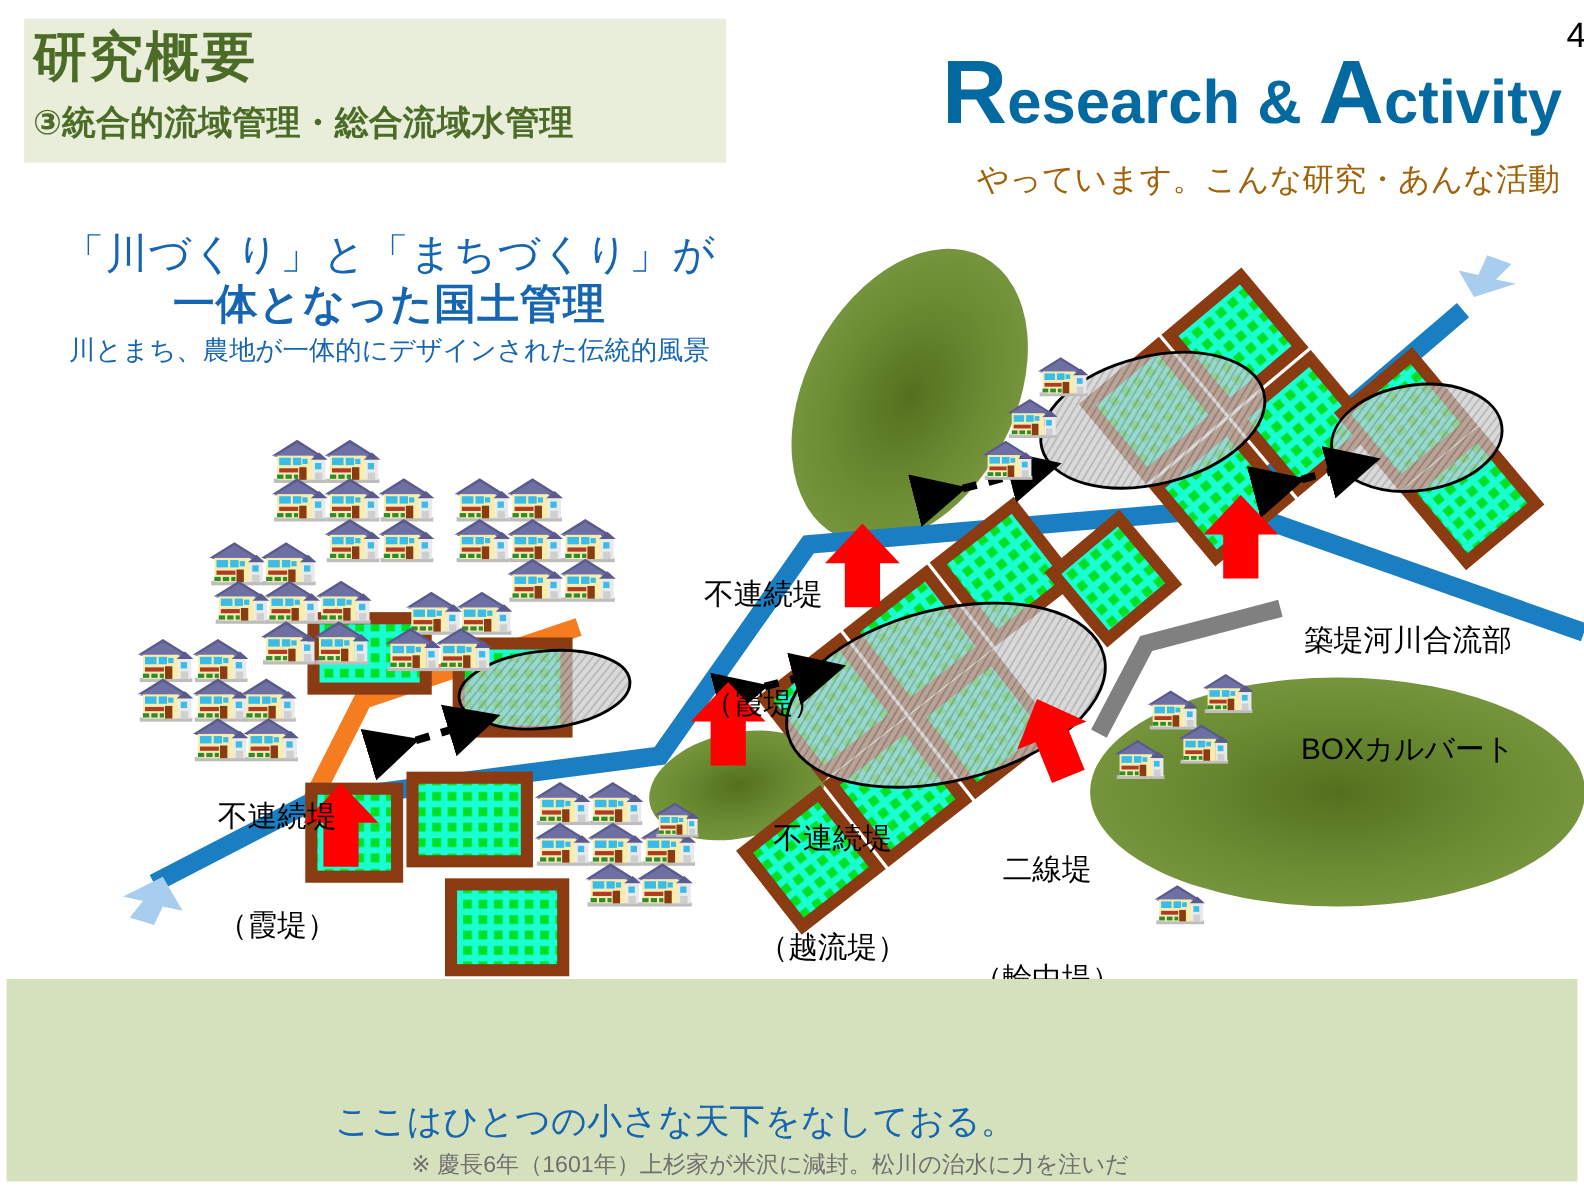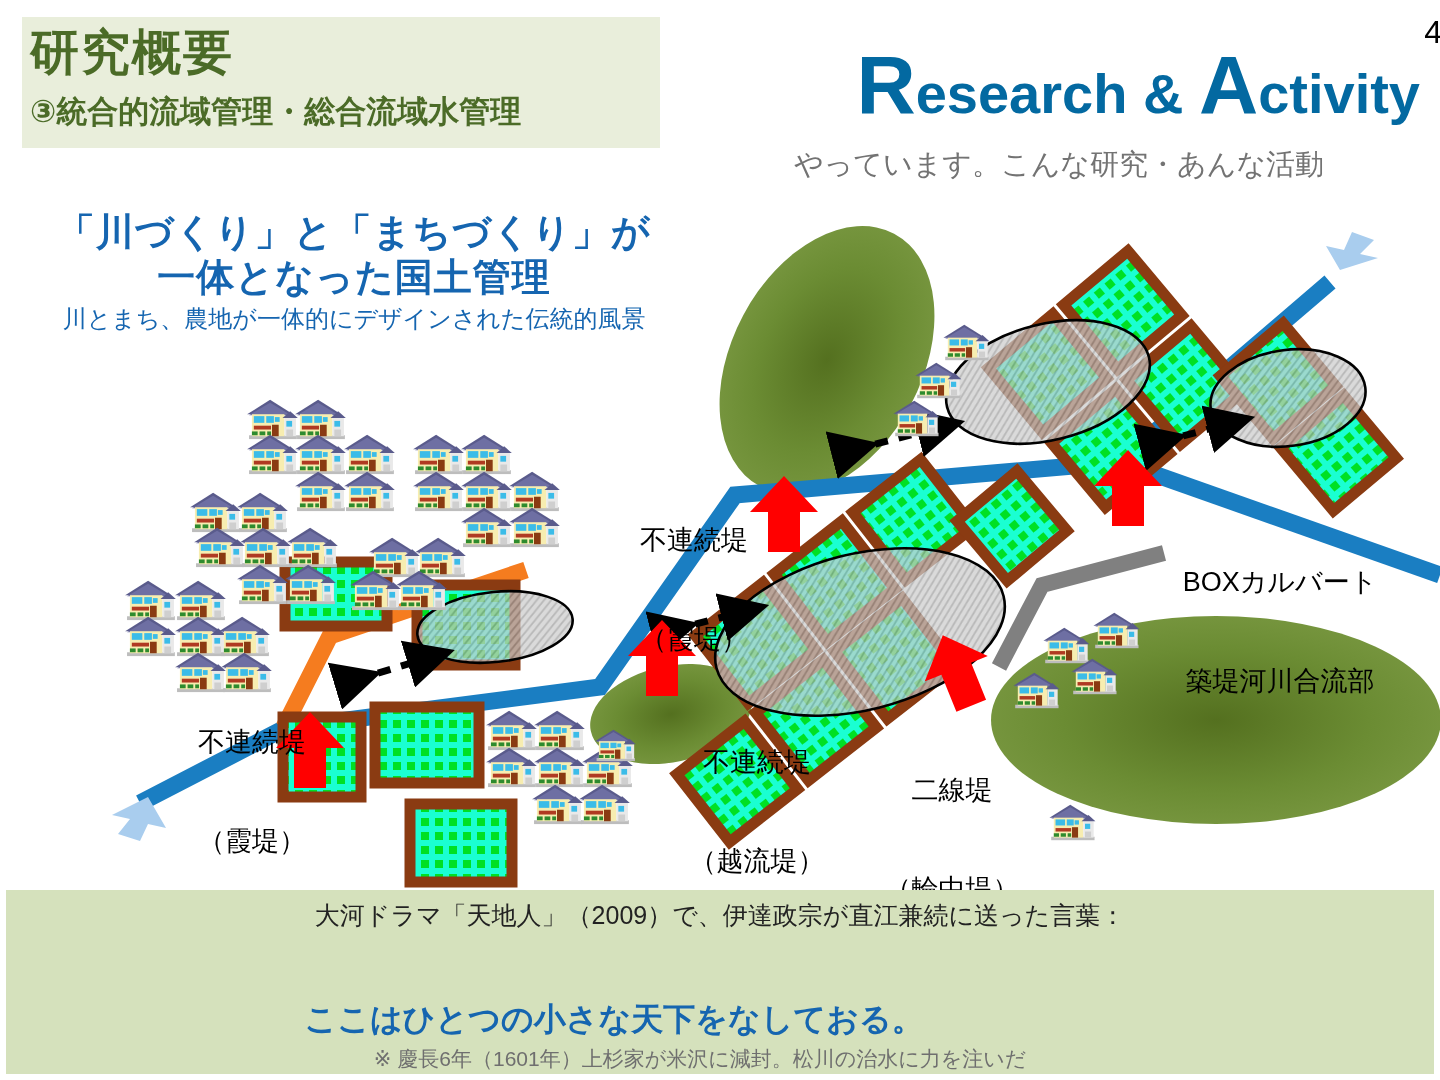--- a/index.html
+++ b/index.html
@@ -32,34 +32,34 @@
   .ra-title{
     position:absolute;left:700px;top:52px;width:720px;height:80px;
     text-align:right;
     color:#0369a1;
     font-size:56px;font-weight:bold;line-height:1;
     white-space:nowrap;
   }
   .ra-title .big{font-size:82px;line-height:0.8;}
   .ra-sub{
     position:absolute;left:700px;top:150px;width:718px;
-    text-align:center;color:#737373;
+    text-align:right;color:#a16207;
     font-size:29px;line-height:1;white-space:nowrap;
   }
   .page-num{
     position:absolute;right:22px;top:16px;
     font-size:32px;color:#000;line-height:1;
   }
 
   
   .lead{
     position:absolute;left:34px;top:210px;width:640px;
     text-align:center;color:#1565b0;
   }
-  .lead .l1{font-size:38px;font-weight:bold;line-height:1.18;white-space:nowrap;letter-spacing:1px;}
+  .lead .l1{font-size:38px;font-weight:normal;line-height:1.18;white-space:nowrap;letter-spacing:1px;}
   .lead .l2{font-size:38px;font-weight:bold;line-height:1.18;white-space:nowrap;letter-spacing:1px;}
   .lead .l3{font-size:24px;line-height:1.6;white-space:nowrap;color:#1565b0;}
 
   
   .diagram{position:absolute;left:0;top:200px;width:1440px;height:690px;}
   .diagram svg{position:absolute;left:0;top:0;}
 
   
   .dlabel{
     position:absolute;color:#000;font-size:27px;line-height:1.22;
@@ -74,21 +74,21 @@
   .f1{
     position:absolute;left:0;top:903px;width:1440px;text-align:center;
     font-size:25px;color:#222;line-height:1;white-space:nowrap;
   }
   .f2{
     position:absolute;left:0;top:948px;width:1440px;text-align:center;
     font-size:32px;font-weight:bold;color:#1565b0;line-height:1;white-space:nowrap;
   }
   .f3{
     position:absolute;left:0;top:1003px;width:1228px;text-align:center;
-    font-size:32px;font-weight:bold;color:#1565b0;line-height:1;white-space:nowrap;
+    font-size:32px;font-weight:normal;color:#1565b0;line-height:1;white-space:nowrap;
   }
   .f4{
     position:absolute;left:0;top:1048px;width:1400px;text-align:center;
     font-size:21px;color:#6f6f6f;line-height:1;white-space:nowrap;
   }
 </style>
 </head>
 <body>
 
 <div class="slide">
@@ -312,23 +312,22 @@
       <div>不連続堤</div>
       <div>（越流堤）</div>
     </div>
 
     <div class="dlabel" style="left:862px;top:508px;width:180px;">
       <div>二線堤</div>
       <div>（輪中堤）</div>
     </div>
 
     <div class="dlabel" style="left:1140px;top:300px;width:280px;">
+      <div>築堤河川合流部</div>
       <div>BOXカルバート</div>
-      <div>築堤河川合流部</div>
     </div>
   </div>
 
   <div class="footer"></div>
-  <div class="f1">大河ドラマ「天地人」（2009）で、伊達政宗が直江兼続に送った言葉：</div>
   <div class="f3">ここはひとつの小さな天下をなしておる。</div>
   <div class="f4">※ 慶長6年（1601年）上杉家が米沢に減封。松川の治水に力を注いだ</div>
 
 </div>
 
 </body></html>

